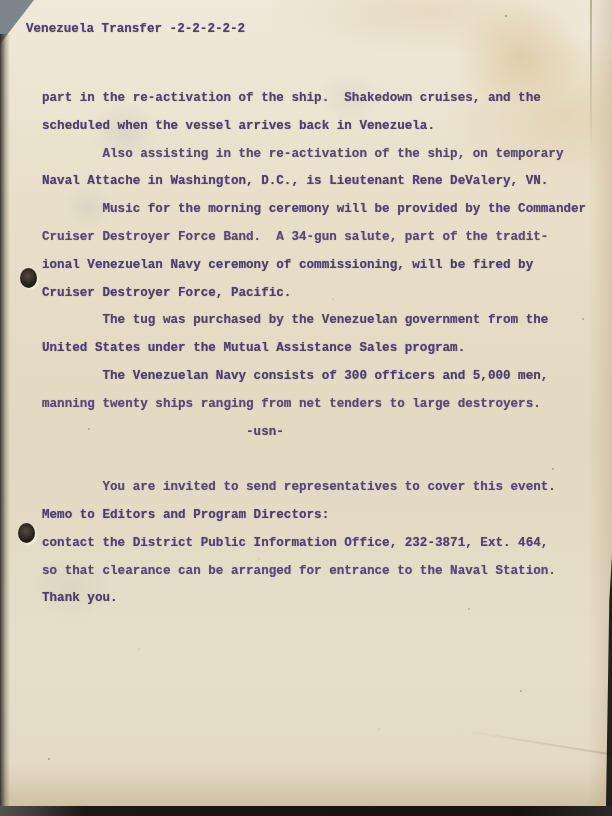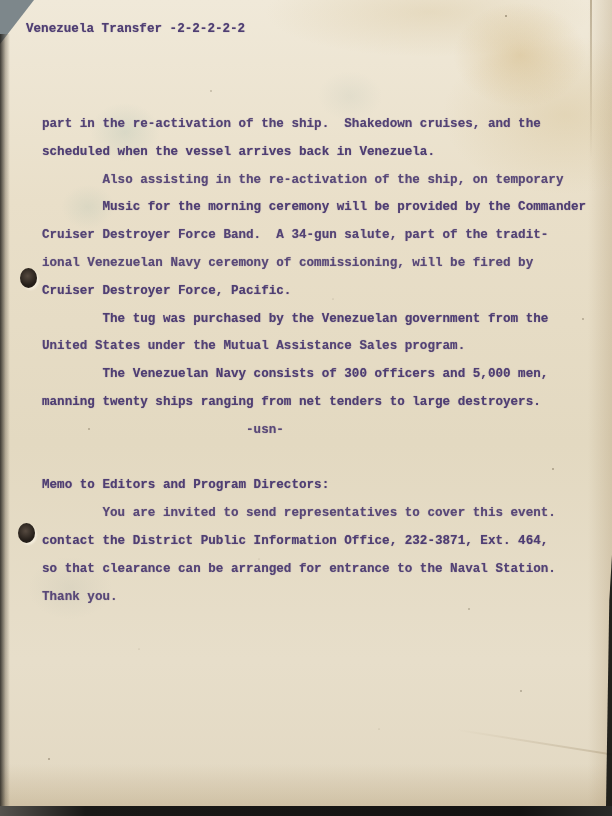--- a/index.html
+++ b/index.html
@@ -83,21 +83,21 @@
     color:var(--ink);
     font-size:12.6px;font-weight:bold;
     text-shadow:0 0 1px rgba(79,62,115,0.65);
     z-index:10;
   }
   .header-line{
     position:absolute;left:26px;top:16px;
     white-space:pre;line-height:27.8px;
   }
   .body-block{
-    position:absolute;left:42px;top:85px;width:560px;margin-top:26px;
+    position:absolute;left:42px;top:85px;width:560px;
   }
   .tline{
     white-space:pre;height:27.8px;line-height:27.8px;
   }
   .tline:nth-child(3n){opacity:.93;}
   .tline:nth-child(4n+1){opacity:.97;}
 </style>
 </head>
 <body>
 
@@ -114,29 +114,30 @@
 
   <div class="hole top"></div>
   <div class="hole bottom"></div>
 
   <div class="typetext header-line">Venezuela Transfer -2-2-2-2-2</div>
 
   <div class="typetext body-block">
       <div class="tline">part in the re-activation of the ship.  Shakedown cruises, and the</div>
       <div class="tline">scheduled when the vessel arrives back in Venezuela.</div>
       <div class="tline">        Also assisting in the re-activation of the ship, on temporary</div>
+      <div class="tline">Naval Attache in Washington, D.C., is Lieutenant Rene DeValery, VN.</div>
       <div class="tline">        Music for the morning ceremony will be provided by the Commander</div>
       <div class="tline">Cruiser Destroyer Force Band.  A 34-gun salute, part of the tradit-</div>
       <div class="tline">ional Venezuelan Navy ceremony of commissioning, will be fired by</div>
       <div class="tline">Cruiser Destroyer Force, Pacific.</div>
       <div class="tline">        The tug was purchased by the Venezuelan government from the</div>
       <div class="tline">United States under the Mutual Assistance Sales program.</div>
       <div class="tline">        The Venezuelan Navy consists of 300 officers and 5,000 men,</div>
       <div class="tline">manning twenty ships ranging from net tenders to large destroyers.</div>
       <div class="tline">                           -usn-</div>
       <div class="tline">&nbsp;</div>
+      <div class="tline">        You are invited to send representatives to cover this event.</div>
       <div class="tline">Memo to Editors and Program Directors:</div>
-      <div class="tline">        You are invited to send representatives to cover this event.</div>
       <div class="tline">contact the District Public Information Office, 232-3871, Ext. 464,</div>
       <div class="tline">so that clearance can be arranged for entrance to the Naval Station.</div>
       <div class="tline">Thank you.</div>
     </div>
 </div>
 
 </body></html>

